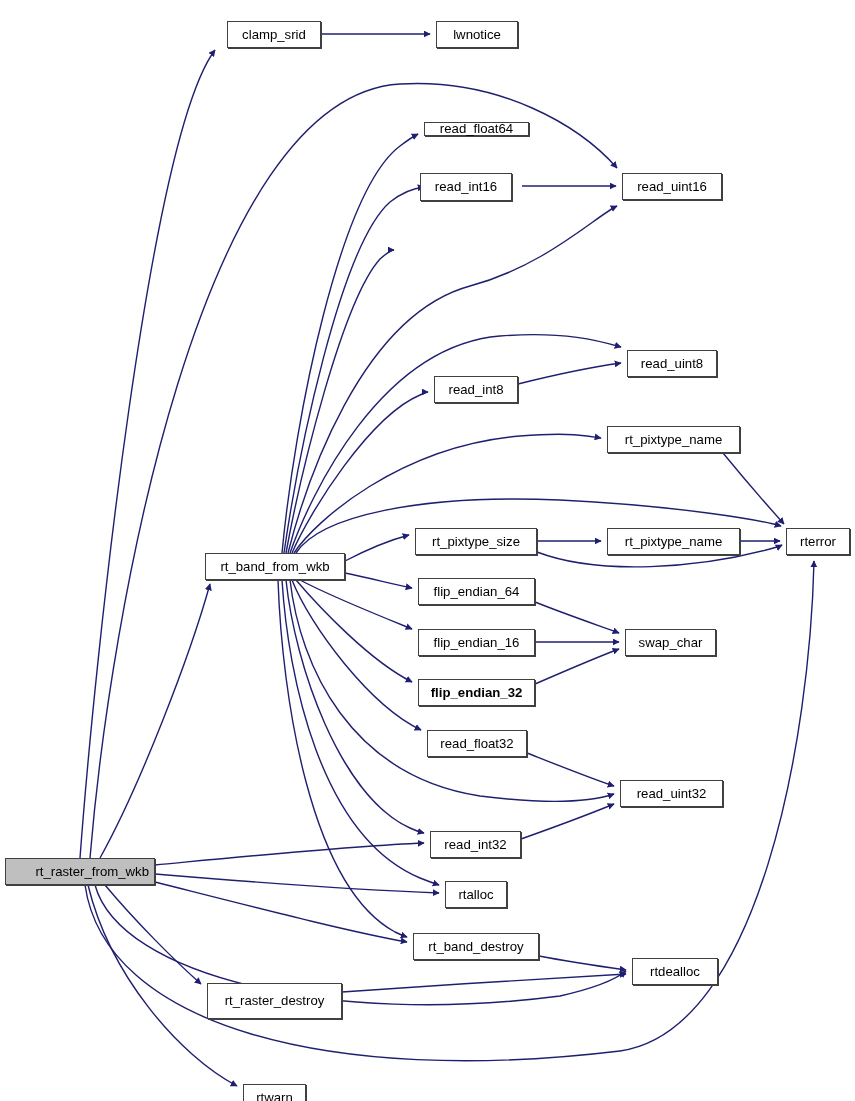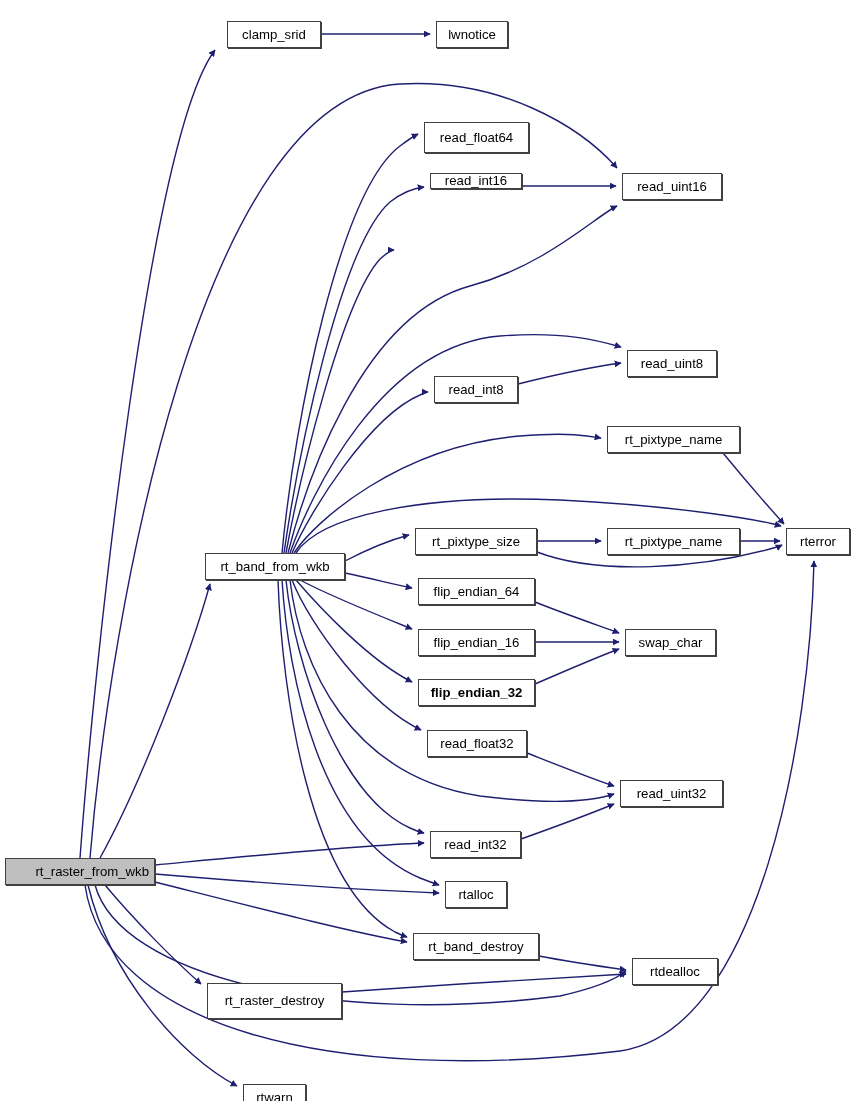--- a/index.html
+++ b/index.html
@@ -108,27 +108,27 @@
         <path d="M527,737 C560,750 595,764 614,770" stroke="#1f1f70" fill="none" stroke-width="1.4" marker-end="url(#arrow)"></path>
         <path d="M521,823 C552,812 592,797 614,788" stroke="#1f1f70" fill="none" stroke-width="1.4" marker-end="url(#arrow)"></path>
         <path d="M539,940 C570,946 605,951 626,954" stroke="#1f1f70" fill="none" stroke-width="1.4" marker-end="url(#arrow)"></path>
         <path d="M342,976 C430,970 550,962 626,958" stroke="#1f1f70" fill="none" stroke-width="1.4" marker-end="url(#arrow)"></path>
       </g>
   </svg>
   <div id="node-layer">
       <div class="node" style="left: 227px; top: 5px; width: 94px; height: 27px;">
         <span class="node-label">clamp_srid</span>
       </div>
-      <div class="node" style="left: 436px; top: 5px; width: 72px; height: 27px; align-items: center;">
+      <div class="node" style="left: 436px; top: 5px; width: 82px; height: 27px; align-items: center;">
         <span class="node-label">lwnotice</span>
       </div>
-      <div class="node" style="left: 424px; top: 106px; width: 105px; height: 31px;">
+      <div class="node" style="left: 424px; top: 106px; width: 105px; height: 14px;">
         <span class="node-label">read_float64</span>
       </div>
-      <div class="node" style="left: 430px; top: 157px; width: 92px; height: 16px;">
+      <div class="node" style="left: 420px; top: 157px; width: 92px; height: 28px;">
         <span class="node-label">read_int16</span>
       </div>
       <div class="node" style="left: 622px; top: 157px; width: 100px; height: 27px;">
         <span class="node-label">read_uint16</span>
       </div>
       <div class="node" style="left: 627px; top: 334px; width: 90px; height: 27px;">
         <span class="node-label">read_uint8</span>
       </div>
       <div class="node" style="left: 434px; top: 360px; width: 84px; height: 27px;">
         <span class="node-label">read_int8</span>

